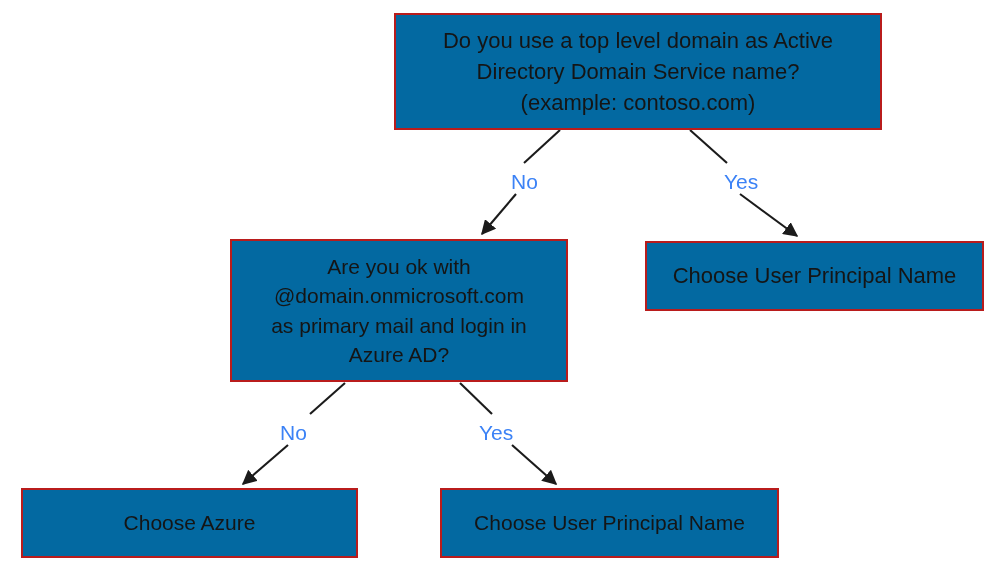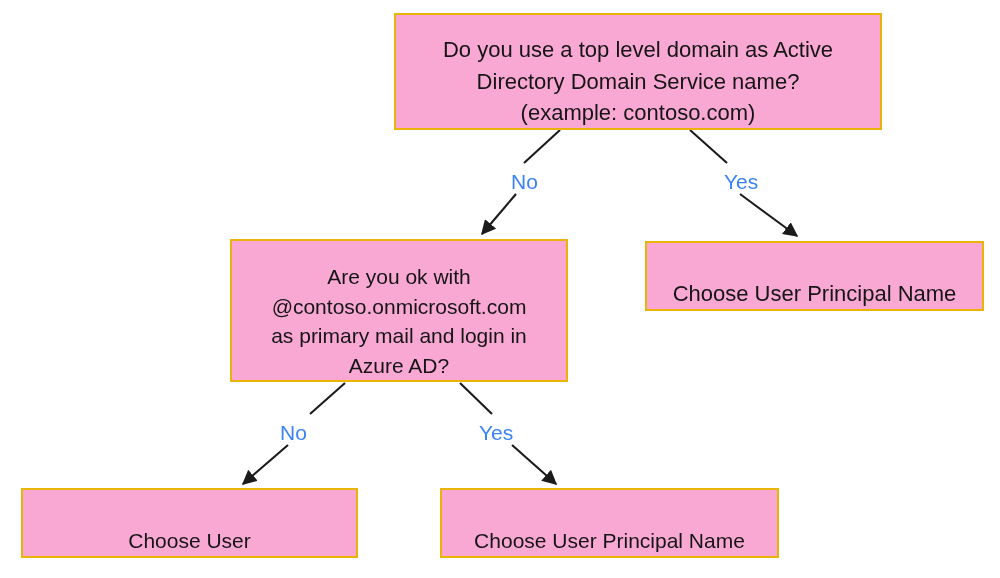--- a/index.html
+++ b/index.html
@@ -24,24 +24,24 @@
   #edge-layer {
     position: absolute;
     left: 0;
     top: 0;
     width: 1000px;
     height: 578px;
   }
   .node {
     position: absolute;
     box-sizing: border-box;
-    border: 2px solid #eab308;
-    background: #f9a8d4;
+    border: 2px solid #b91c1c;
+    background: #0369a1;
     display: flex;
-    align-items: flex-end;
+    align-items: center;
     justify-content: center;
     text-align: center;
   }
   .node-text {
     display: block;
     width: 100%;
     padding: 0 8px;
     box-sizing: border-box;
     white-space: pre-line;
     line-height: 1.42;
@@ -112,31 +112,31 @@
   </svg>
 
   <div class="node" id="node-root">
     <span class="node-text">Do you use a top level domain as Active
 Directory Domain Service name?
 (example: contoso.com)</span>
   </div>
 
   <div class="node" id="node-onmicrosoft">
     <span class="node-text">Are you ok with
-@contoso.onmicrosoft.com
+@domain.onmicrosoft.com
 as primary mail and login in
 Azure AD?</span>
   </div>
 
   <div class="node" id="node-upn-right">
     <span class="node-text">Choose User Principal Name</span>
   </div>
 
   <div class="node" id="node-mail">
-    <span class="node-text">Choose User</span>
+    <span class="node-text">Choose Azure</span>
   </div>
 
   <div class="node" id="node-upn-bottom">
     <span class="node-text">Choose User Principal Name</span>
   </div>
 
   <span class="edge-label" id="label-root-no">No</span>
   <span class="edge-label" id="label-root-yes">Yes</span>
   <span class="edge-label" id="label-sec-no">No</span>
   <span class="edge-label" id="label-sec-yes">Yes</span>

